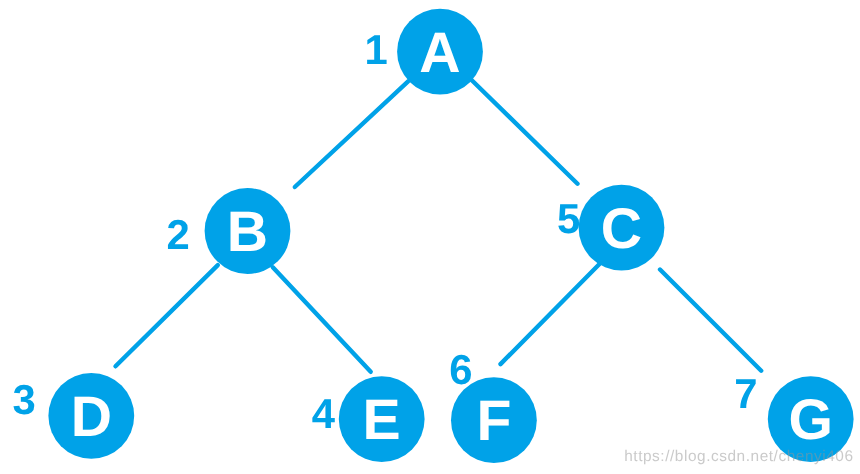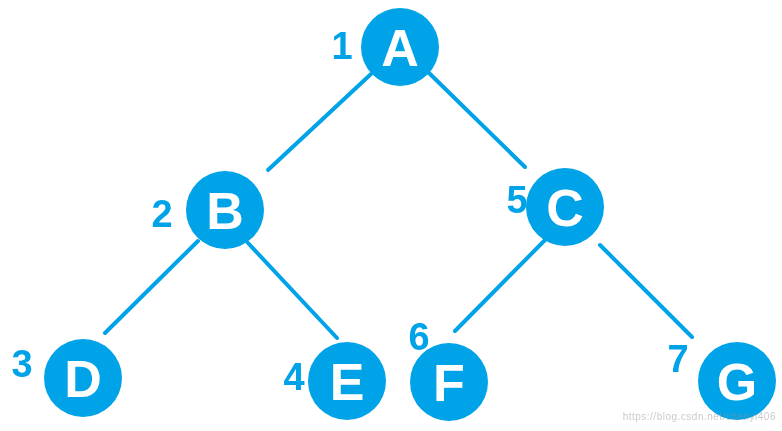--- a/index.html
+++ b/index.html
@@ -27,21 +27,21 @@
   }
   .order-label {
     font-family: "Liberation Sans", sans-serif;
     font-size: 38px;
     font-weight: bold;
   }
   #watermark {
     position: absolute;
     right: 6px;
     bottom: 9px;
-    font-size: 10px;
+    font-size: 14px;
     color: rgba(150,150,150,0.5);
     letter-spacing: 0.5px;
     white-space: nowrap;
   }
 </style>
 </head>
 <body>
 
 <div id="stage">
   <svg id="tree-svg" width="782" height="431" viewBox="0 0 782 431">

